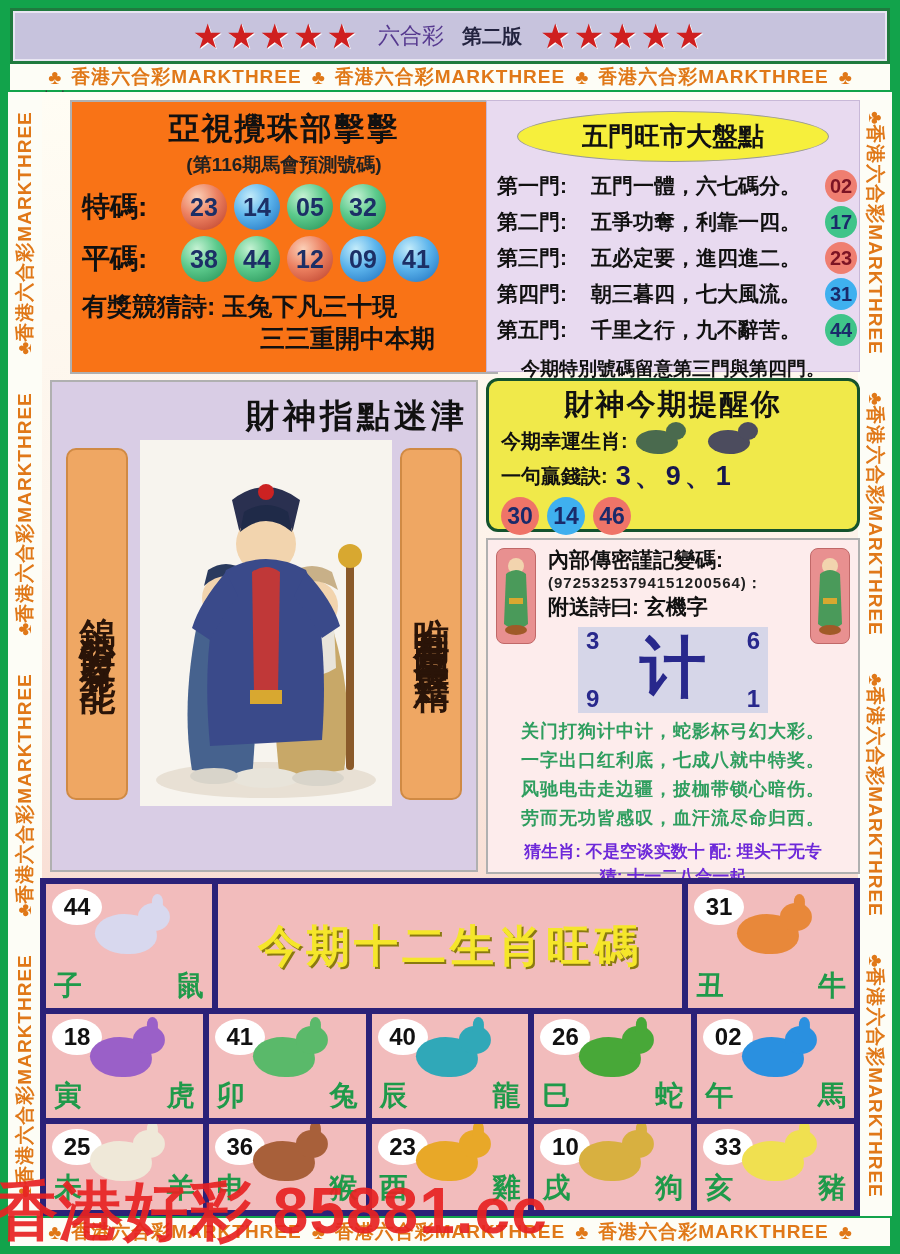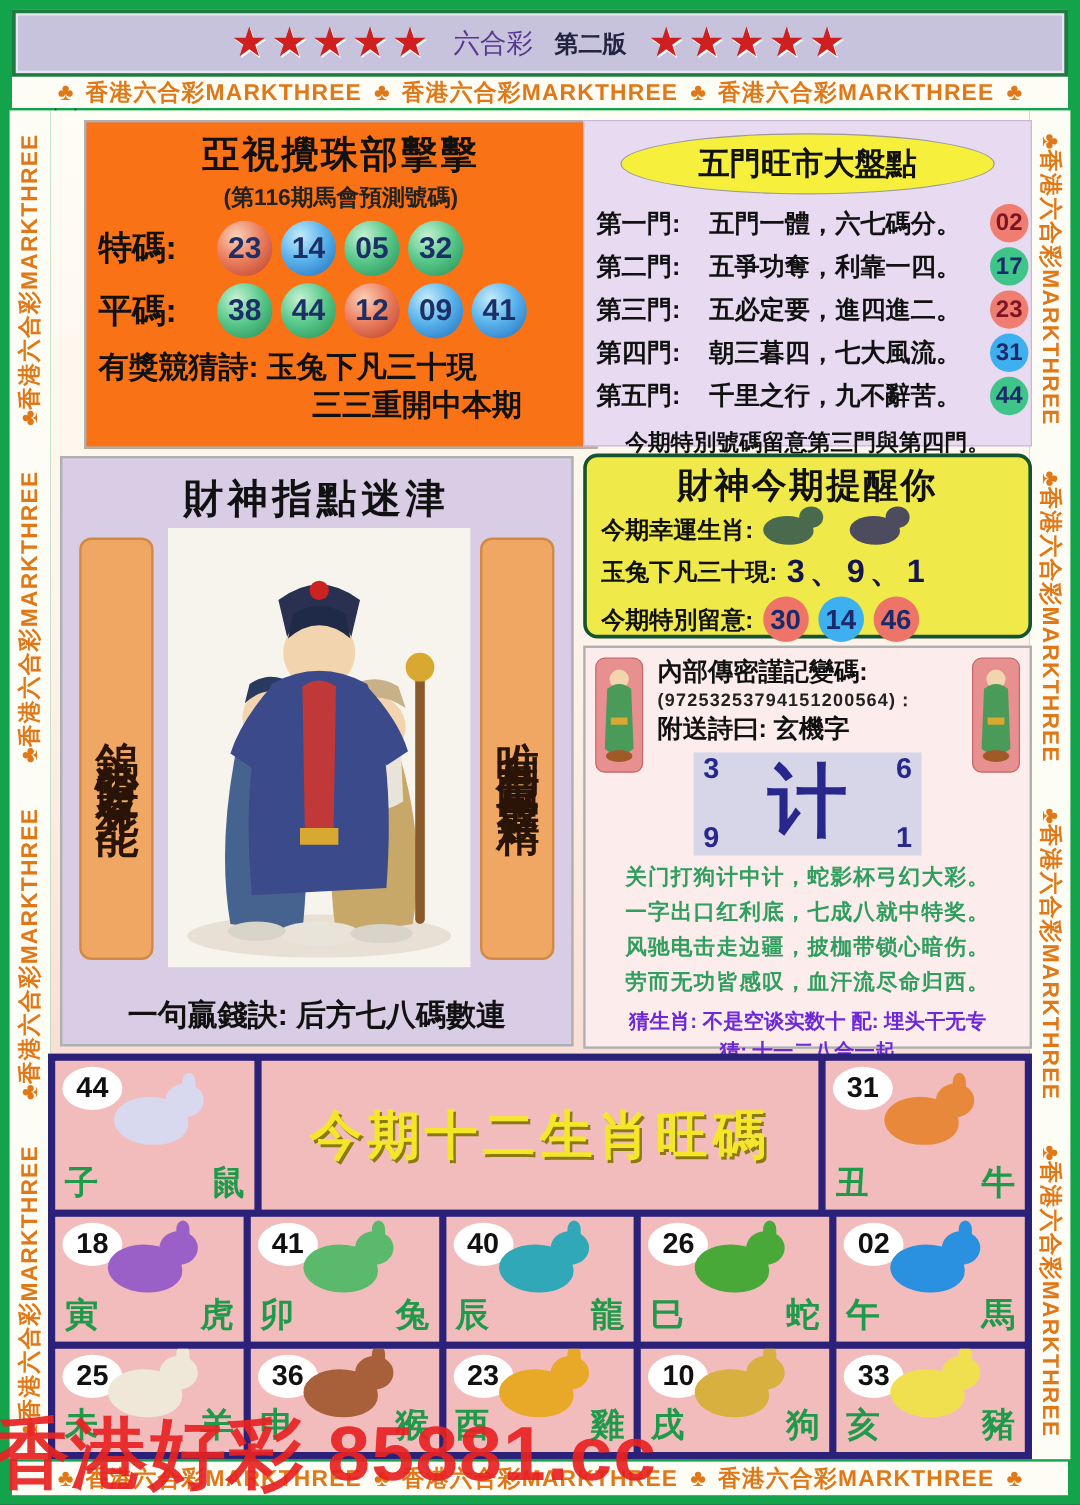--- a/index.html
+++ b/index.html
@@ -59,21 +59,21 @@
   .dcircle { width:32px; height:32px; border-radius:50%; display:flex; align-items:center; justify-content:center;
     font-size:20px; font-weight:bold; color:#1a2a6a; flex:0 0 auto; }
   .dcircle.red { background:#ef7e70; color:#7c1424; }
   .dcircle.green { background:#3fc489; }
   .dcircle.blue { background:#3fb0ef; }
   .boxA-footer { margin-top:10px; text-align:center; font-size:19px; font-weight:bold; color:#111; }
 
   
   .box2 { position:absolute; left:50px; top:380px; width:428px; height:492px; background:#d9cde5;
     border:2px solid #b0b0b0; padding:8px; }
-  .box2-title { text-align:center; font-size:33px; font-weight:bold; color:#111; letter-spacing:4px; margin-top:4px; }
+  .box2-title { text-align:right; font-size:33px; font-weight:bold; color:#111; letter-spacing:4px; margin-top:4px; }
   .box2-art { position:absolute; left:88px; top:58px; width:252px; height:366px; background:#f7f4ee; }
   .couplet { position:absolute; width:62px; height:352px; background:#efa763; border:2px solid #d08a44;
     border-radius:10px; display:flex; align-items:center; justify-content:center; }
   .couplet.left { left:14px; top:66px; } .couplet.right { left:348px; top:66px; }
   .couplet span { writing-mode:vertical-rl; text-orientation:upright; font-size:36px; font-weight:bold;
     color:#2a1408; letter-spacing:10px; }
   .box2-bottom { position:absolute; left:0; bottom:8px; width:100%; text-align:center; font-size:25px;
     font-weight:bold; color:#111; }
 
   
@@ -275,36 +275,34 @@
         <ellipse cx="74" cy="336" rx="24" ry="8" fill="#d8d4ca"></ellipse>
         <ellipse cx="178" cy="338" rx="26" ry="8" fill="#d8d4ca"></ellipse>
       </svg>
     </div>
     <div class="couplet left">
       <span>錦心秀腹有才能</span>
     </div>
     <div class="couplet right">
       <span>唯利是圖最靈精</span>
     </div>
-    <div class="box2-bottom">一句贏錢訣: 后方七八碼數連</div>
   </div>
 
   <div class="boxB">
     <div class="boxB-title">財神今期提醒你</div>
     <div class="boxB-row">
       <span class="boxB-label">今期幸運生肖:</span>
       <span class="mini-animal dragon"></span>
       <span class="mini-animal rat"></span>
     </div>
     <div class="boxB-row">
-      <span class="boxB-label">玉兔下凡三十現:</span>
+      <span class="boxB-label">一句贏錢訣:</span>
       <span class="boxB-value">3、9、1</span>
     </div>
     <div class="boxB-row">
-      <span class="boxB-label">今期特別留意:</span>
       <span class="acircle red">30</span>
       <span class="acircle blue">14</span>
       <span class="acircle red">46</span>
     </div>
   </div>
 
   <div class="boxC">
     <div class="deity left">
       <svg width="30" height="84" viewBox="0 0 30 84">
         <circle cx="15" cy="12" r="8" fill="#f2d4ae"></circle>

